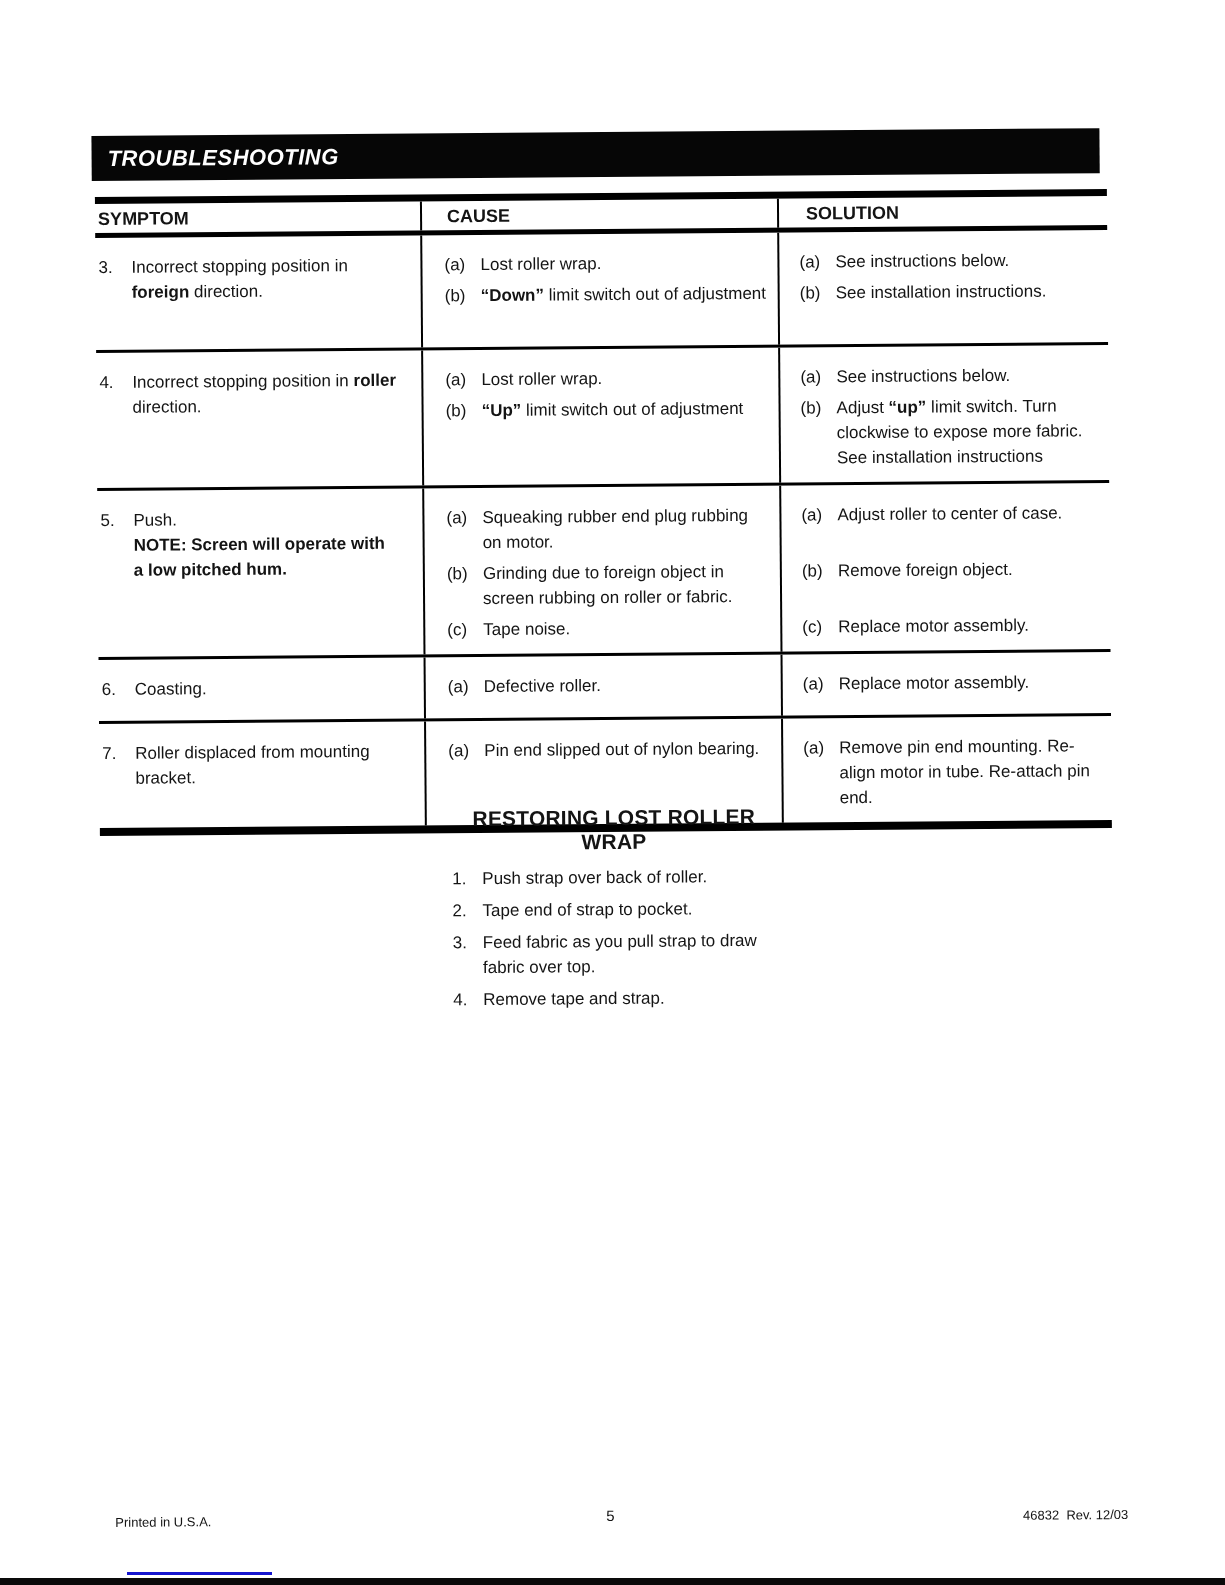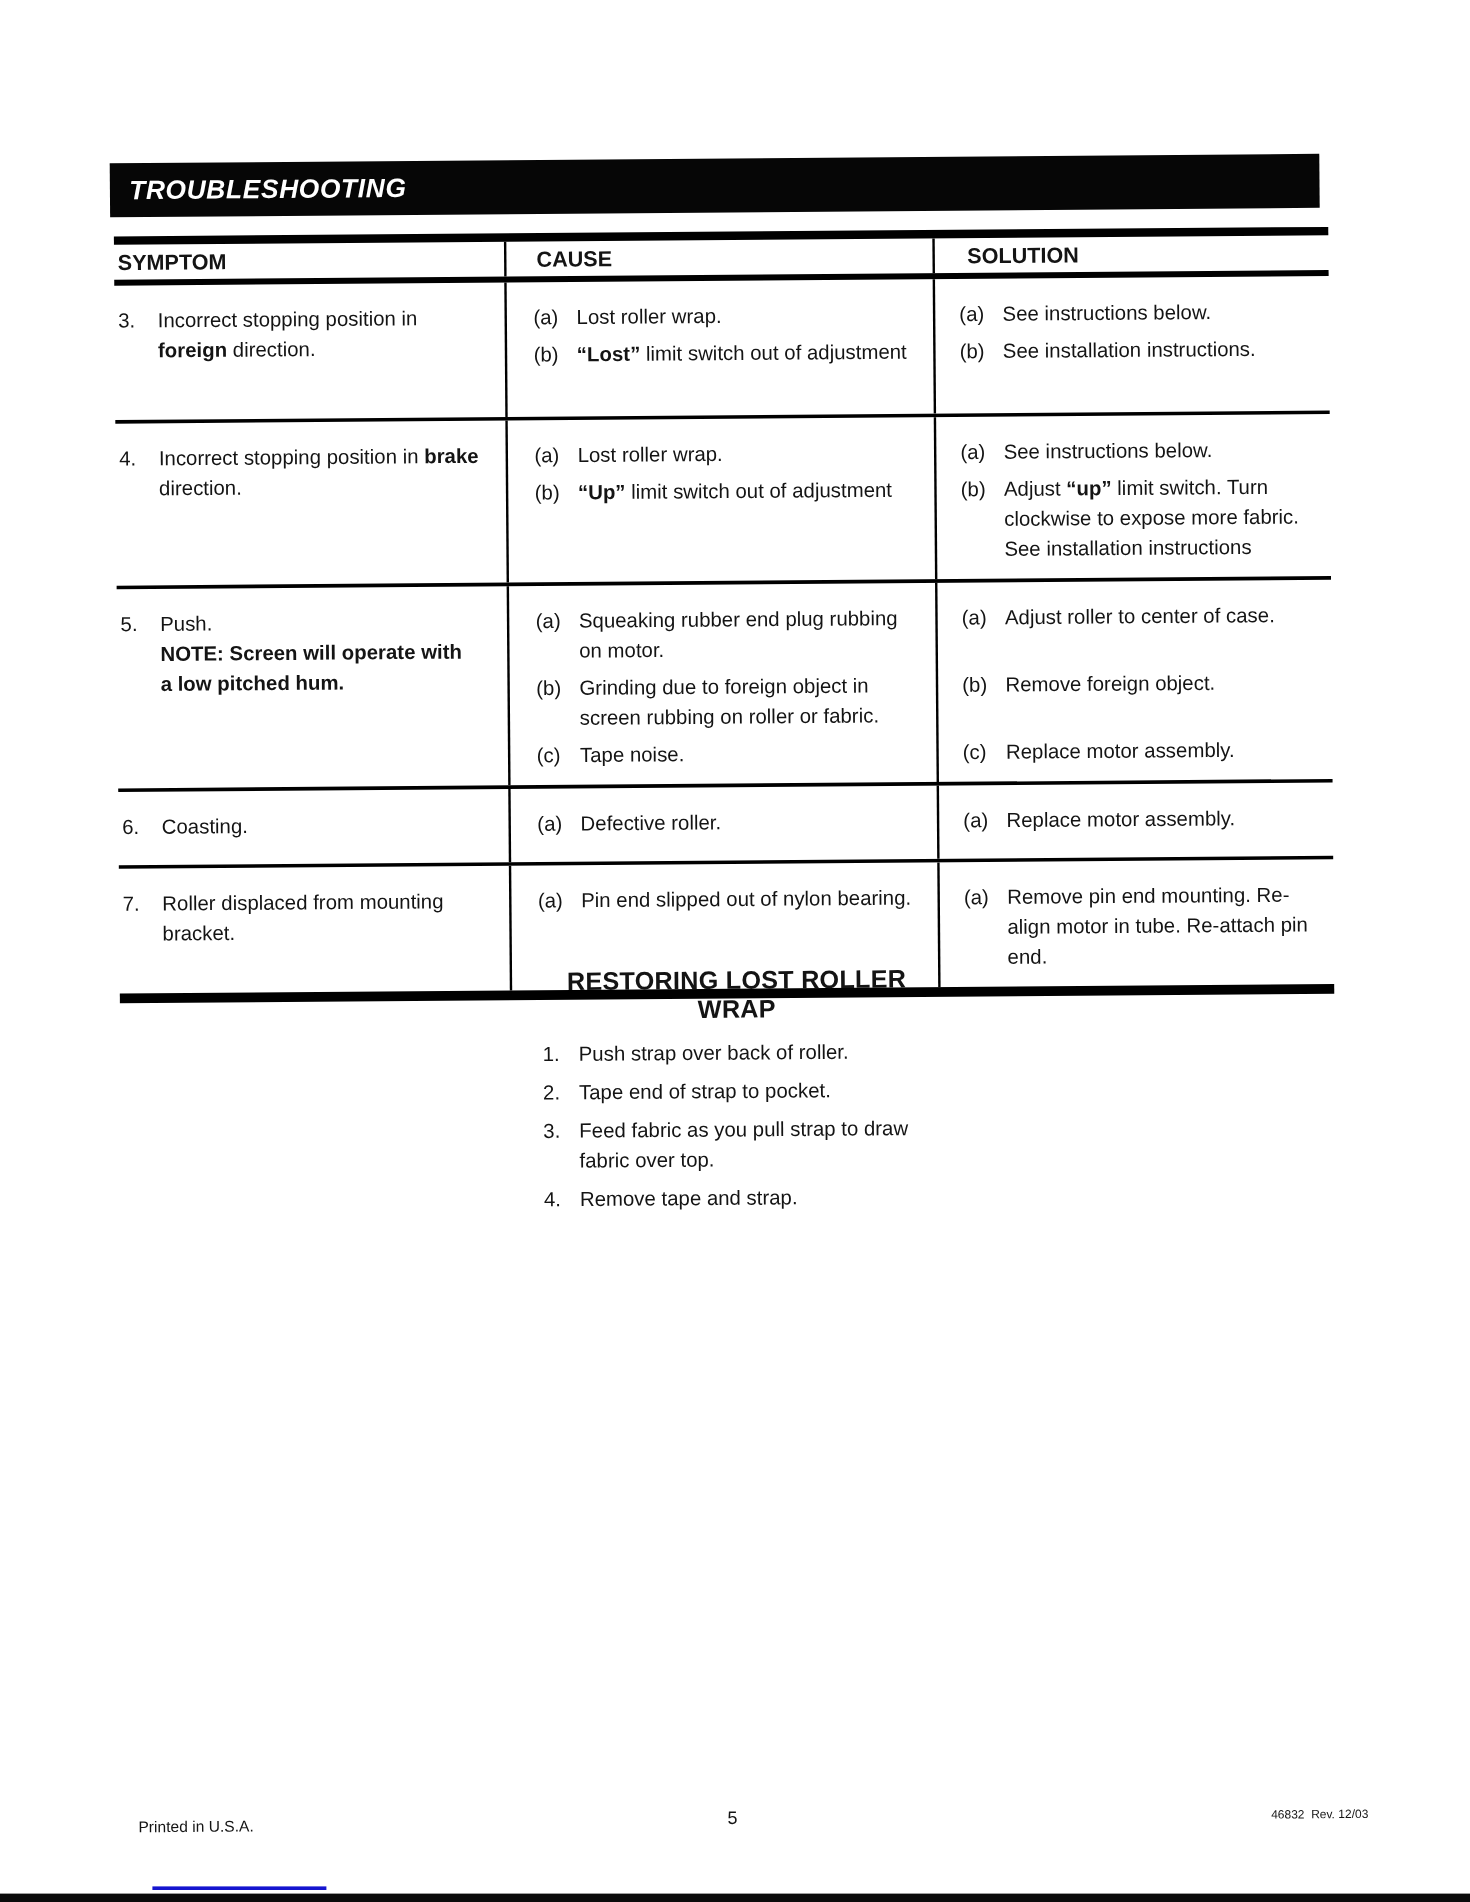--- a/index.html
+++ b/index.html
@@ -47,21 +47,21 @@
   .restore{position:absolute;left:440px;top:810px;width:338px;}
   .restore .rtitle{font-size:21px;font-weight:bold;text-align:center;
                    margin:0 0 11px 0;letter-spacing:0.2px;}
   .step{display:flex;margin-bottom:7px;font-size:17px;line-height:25px;padding-left:7px;}
   .step .num{width:30px;flex:none;}
   .step .stext{flex:1;}
 
   
   .f-left{position:absolute;left:105px;top:1515px;font-size:13px;}
   .f-page{position:absolute;left:596px;top:1511px;font-size:15px;}
-  .f-right{position:absolute;right:95px;top:1515px;font-size:10px;white-space:pre;text-align:right;}
+  .f-right{position:absolute;right:107px;top:1515px;font-size:13px;white-space:pre;text-align:right;}
 
   
   .blue-line{position:absolute;left:127px;top:1572px;width:145px;height:3px;background:#1515cf;}
   .bottom-bar{position:absolute;left:0;top:1578px;width:1225px;height:7px;background:#0a0a0a;}
 </style>
 </head>
 <body>
 
 <div class="scan">
 
@@ -83,40 +83,40 @@
           <span class="stext"><span>Incorrect stopping position in </span><b>foreign</b><span> direction.</span></span>
         </div>
       </div>
       <div class="cell c2">
         <div class="item">
           <span class="tag">(a)</span>
           <span class="itext"><span></span><b></b><span>Lost roller wrap.</span></span>
         </div>
         <div class="item">
           <span class="tag">(b)</span>
-          <span class="itext"><span></span><b>“Lost”</b><span> limit switch out of adjustment</span></span>
+          <span class="itext"><span></span><b>“Down”</b><span> limit switch out of adjustment</span></span>
         </div>
       </div>
       <div class="cell c3">
         <div class="item">
           <span class="tag">(a)</span>
           <span class="itext"><span></span><b></b><span>See instructions below.</span></span>
         </div>
         <div class="item">
           <span class="tag">(b)</span>
           <span class="itext"><span></span><b></b><span>See installation instructions.</span></span>
         </div>
       </div>
     </div>
 
     <div class="trow r4">
       <div class="cell c1">
         <div class="sym">
           <span class="num">4.</span>
-          <span class="stext"><span>Incorrect stopping position in </span><b>brake</b><span> direction.</span></span>
+          <span class="stext"><span>Incorrect stopping position in </span><b>roller</b><span> direction.</span></span>
         </div>
       </div>
       <div class="cell c2">
         <div class="item">
           <span class="tag">(a)</span>
           <span class="itext"><span></span><b></b><span>Lost roller wrap.</span></span>
         </div>
         <div class="item">
           <span class="tag">(b)</span>
           <span class="itext"><span></span><b>“Up”</b><span> limit switch out of adjustment</span></span>

